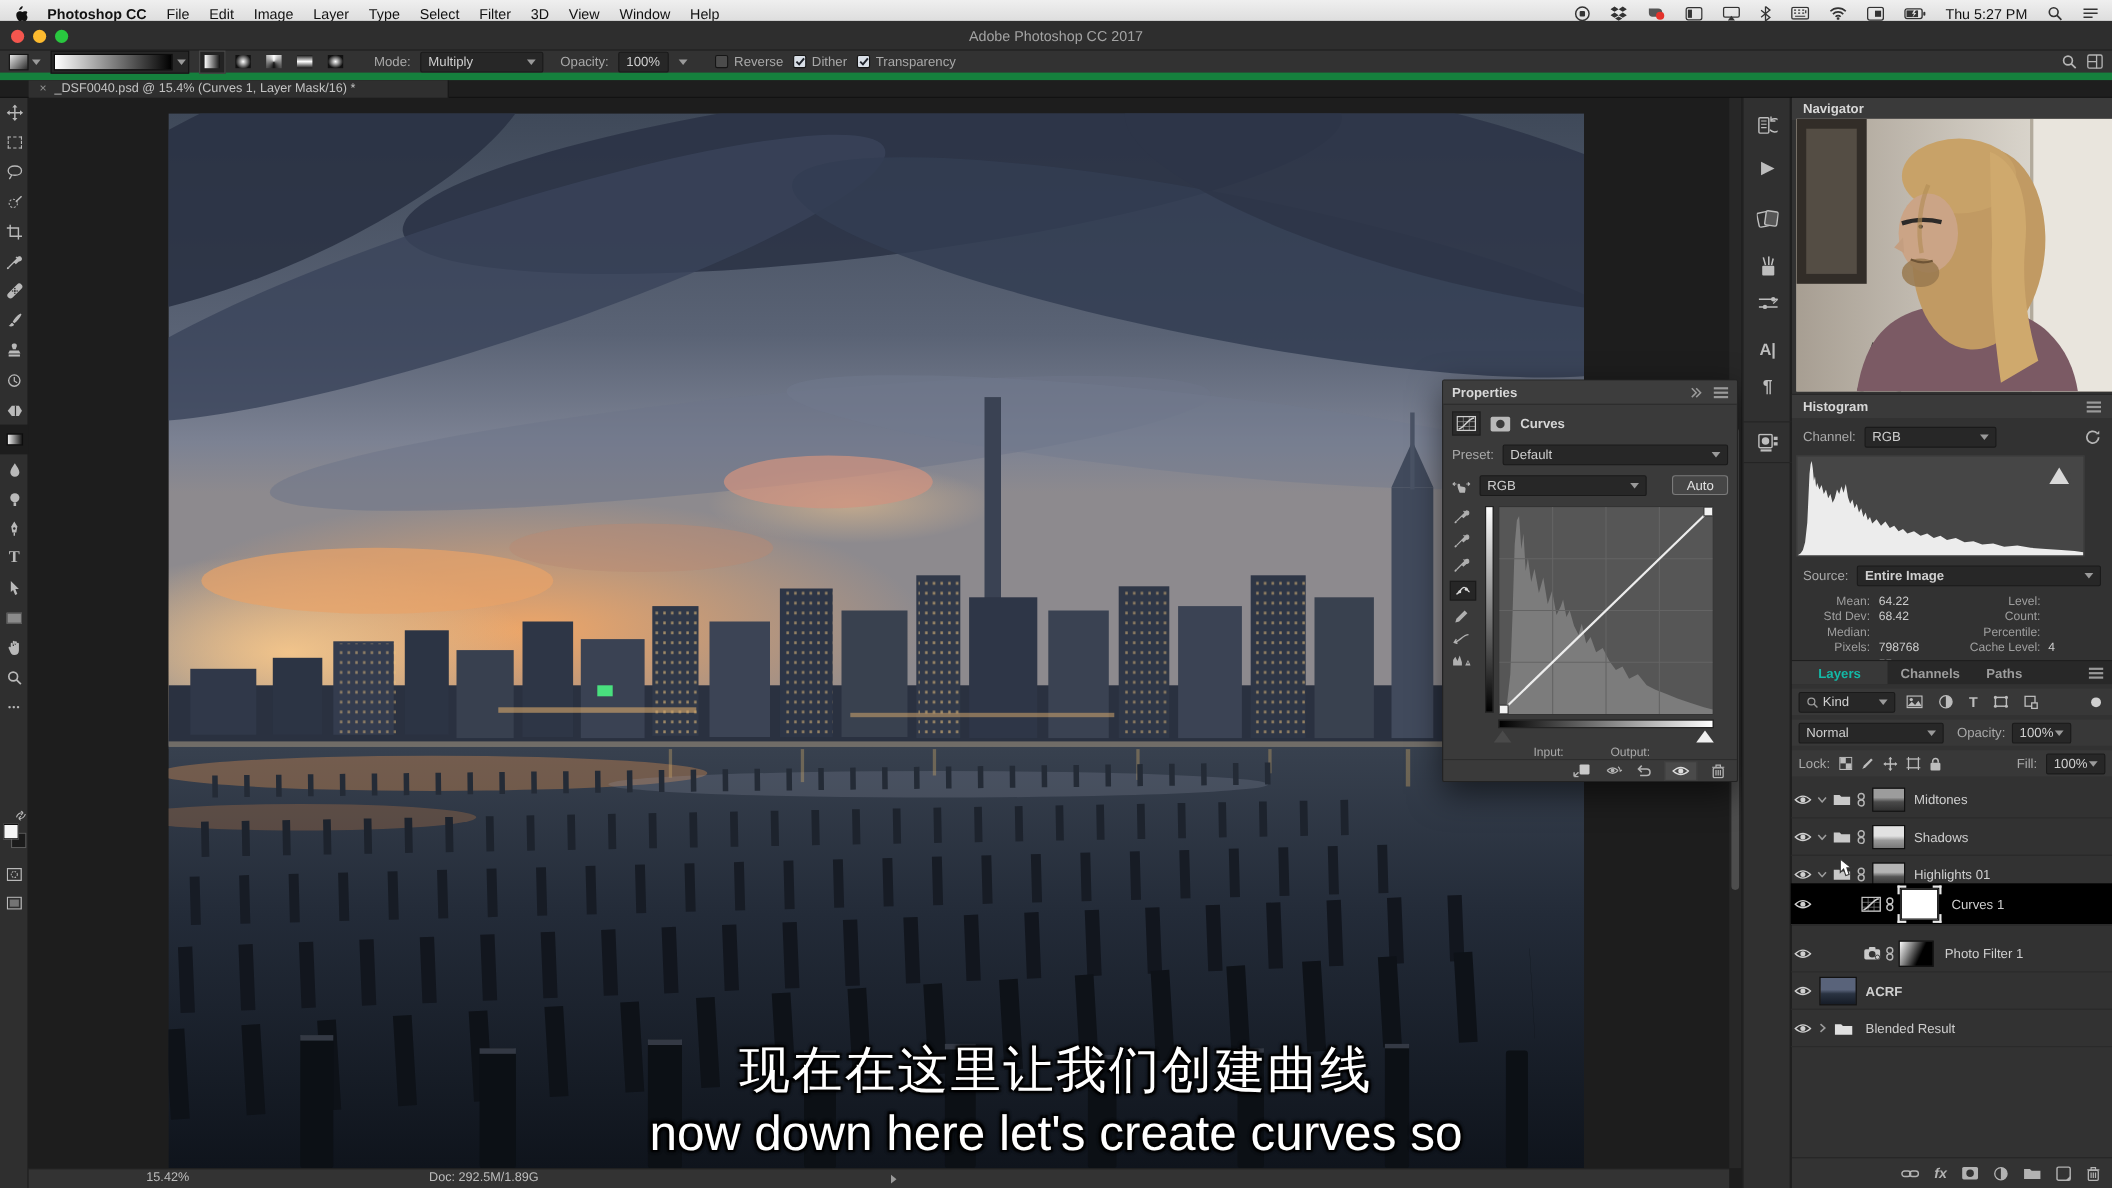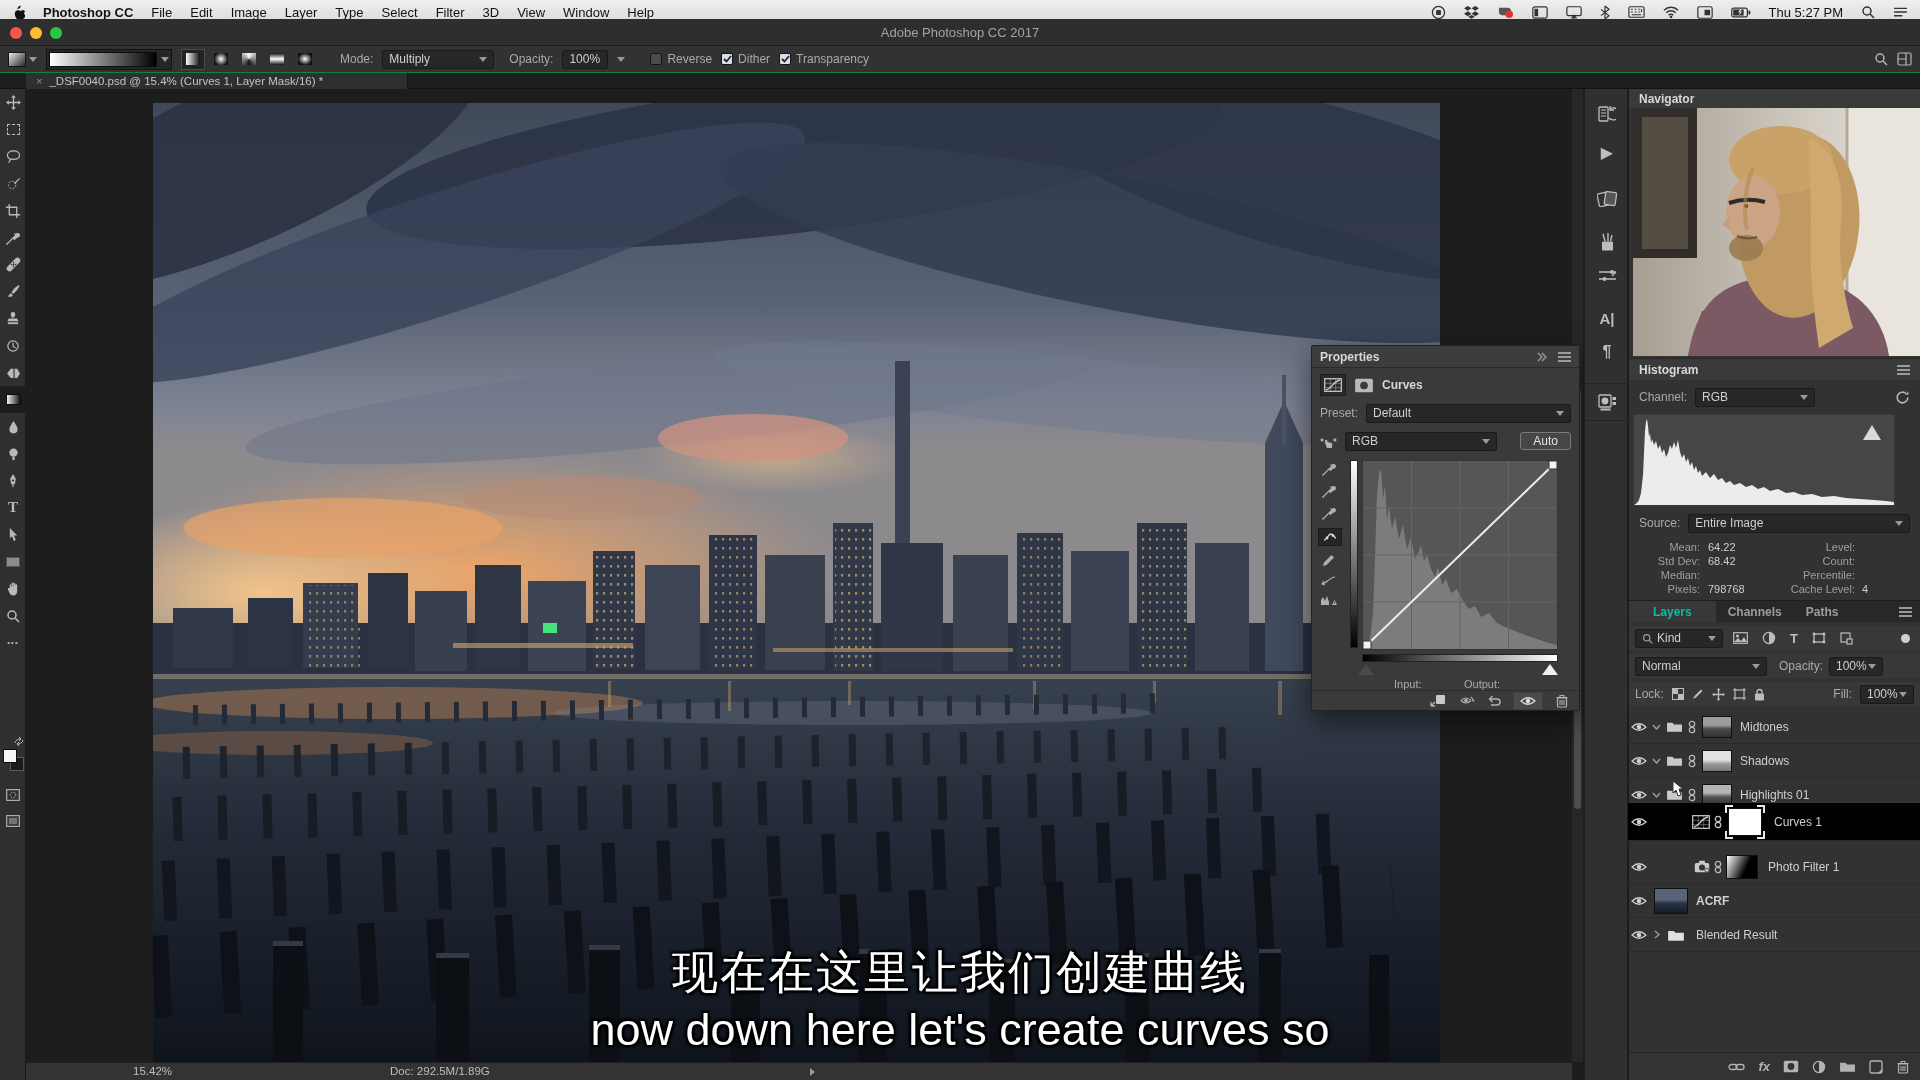--- a/index.html
+++ b/index.html
@@ -185,21 +185,21 @@
       </span>
   </div>
 
   <div class="abs" style="left:0;top:19px;width:1920px;height:27px;background:#2e2e2e;border-bottom:1px solid #1c1c1c">
     <span class="abs" style="left:10px;top:8px;width:12px;height:12px;border-radius:50%;background:#f4564e"></span>
     <span class="abs" style="left:30px;top:8px;width:12px;height:12px;border-radius:50%;background:#fdbb2f"></span>
     <span class="abs" style="left:50px;top:8px;width:12px;height:12px;border-radius:50%;background:#29c73f"></span>
     <div class="abs" style="left:0;top:6px;width:1920px;text-align:center;font-size:13px;color:#a3a3a3">Adobe Photoshop CC 2017</div>
   </div>
 
-  <div class="abs" style="left:0;top:46px;width:1920px;height:27px;background:#323232;border-bottom:1px solid #15803d;display:flex;align-items:center;gap:9px;padding:0 8px">
+  <div class="abs" style="left:0;top:46px;width:1920px;height:27px;background:#323232;border-bottom:7px solid #15803d;display:flex;align-items:center;gap:9px;padding:0 8px">
     <span style="display:inline-flex;align-items:center;gap:3px">
       <span style="width:18px;height:15px;border:1px solid #151515;background:linear-gradient(135deg,#e8e8e8,#2a2a2a)"></span>
       <span class="chev"></span>
     </span>
     <span style="display:inline-flex;align-items:center;border:1px solid #141414;background:#262626;padding:2px;gap:4px">
       <span style="width:108px;height:15px;background:linear-gradient(to right,#ffffff,#000000);border:1px solid #0c0c0c"></span>
       <span class="chev"></span>
     </span>
     <span style="display:inline-flex;gap:4px">
       <span style="width:24px;height:21px;background:#232323;border:1px solid #4c4c4c;display:flex;align-items:center;justify-content:center">
@@ -792,21 +792,21 @@
     <svg width="260" height="90" viewBox="0 0 260 90">
       <path d="M0 90 L3 88 5 85 7 78 9 60 10 38 11 16 12 7 13 4 14 11 15 22 16 18 17 28 18 24 20 30 22 26 24 34 26 30 28 38 30 34 32 42 34 38 36 30 38 34 40 27 42 33 44 25 46 37 48 43 50 39 52 47 54 43 56 51 58 47 60 55 62 51 64 58 66 55 68 61 72 57 76 63 80 59 84 65 88 63 92 68 96 66 100 70 106 68 112 72 118 70 124 74 130 72 136 76 144 74 152 78 160 77 168 80 178 79 188 82 200 81 212 83 226 84 240 85 252 86 260 87 L260 90 Z" fill="#ececec"></path>
       <path d="M238 10l9 15h-18z" fill="#d8d8d8"></path>
       <rect x="246.2" y="15.5" width="1.8" height="5" fill="#464646"></rect>
       <rect x="246.2" y="21.8" width="1.8" height="1.8" fill="#464646"></rect>
     </svg>
   </div>
   <div class="abs" style="left:1629px;top:512px;width:291px;height:22px;display:flex;align-items:center;gap:8px;padding:0 10px">
     <span class="lbl">Source:</span>
     <span class="well" style="flex:1">
-      <span style="font-weight:normal">Entire Image</span>
+      <span style="font-weight:bold">Entire Image</span>
         <span class="spring"></span>
         <span class="chev"></span>
     </span>
   </div>
 
   <span class="statlbl" style="left:1630px;top:541px;width:70px">Mean:</span>
   <span class="statval" style="left:1708px;top:541px">64.22</span>
   <span class="statlbl" style="left:1630px;top:555px;width:70px">Std Dev:</span>
   <span class="statval" style="left:1708px;top:555px">68.42</span>
   <span class="statlbl" style="left:1630px;top:569px;width:70px">Median:</span>

